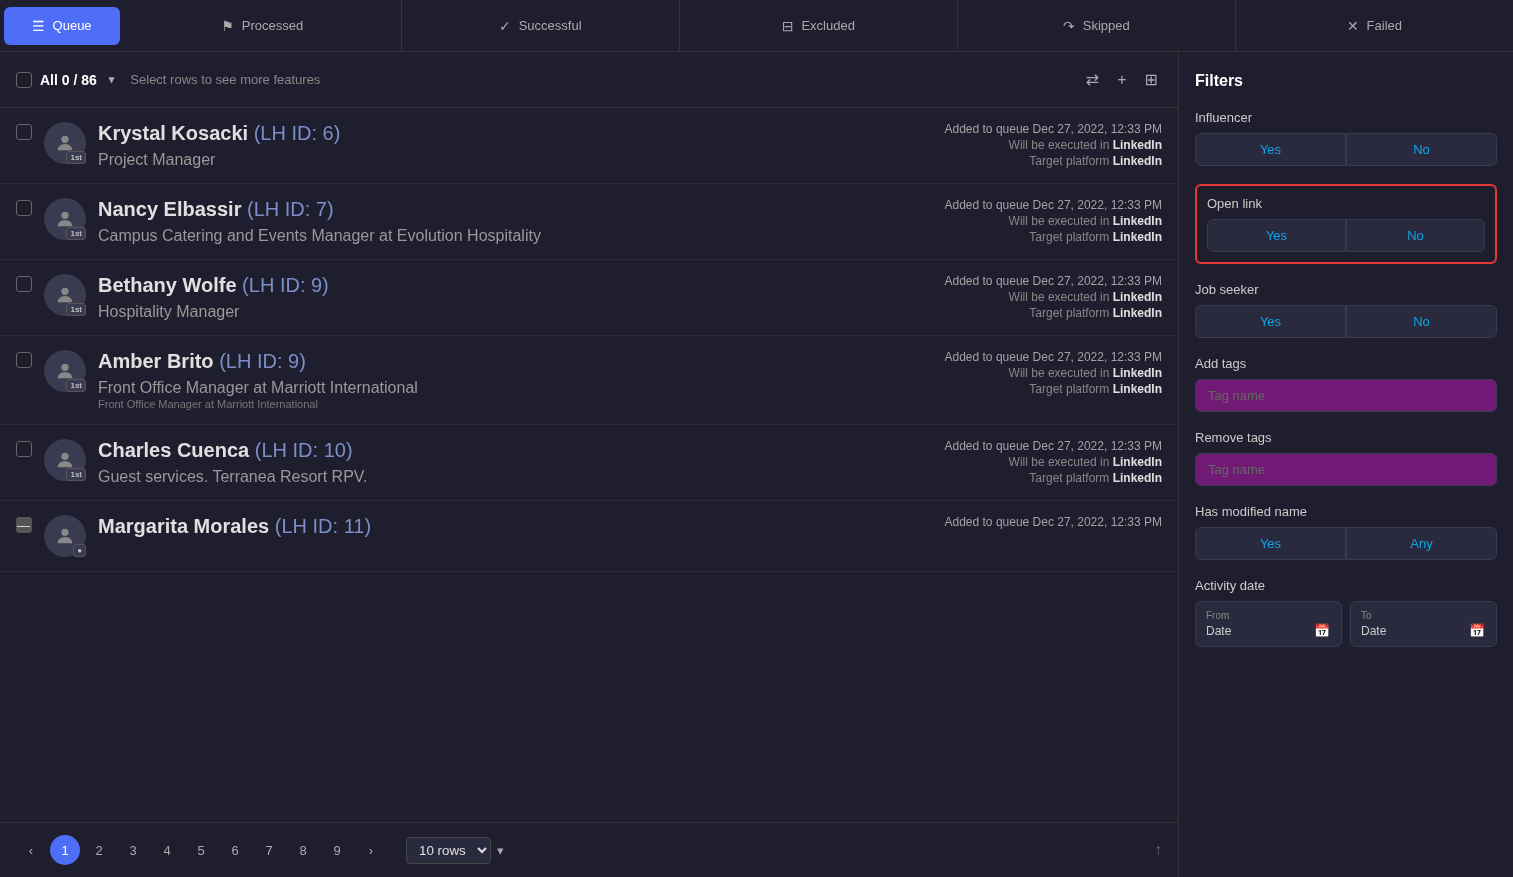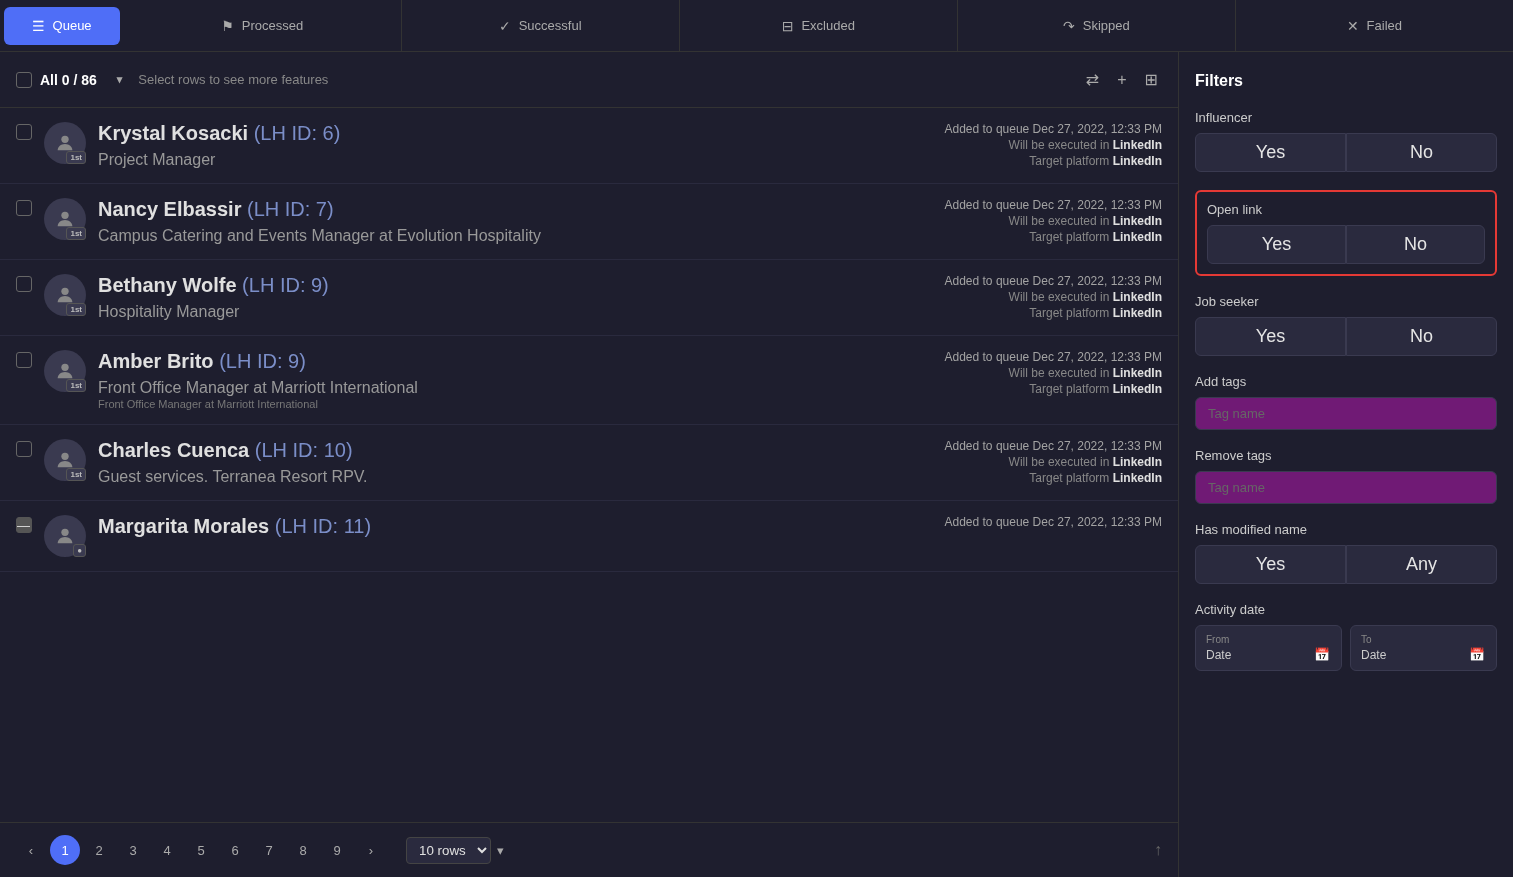--- a/index.html
+++ b/index.html
@@ -80,21 +80,21 @@
       background: transparent;
       cursor: pointer;
       flex-shrink: 0;
     }
     .all-count {
       font-weight: 600;
       font-size: 14px;
       color: #fff;
       display: flex;
       align-items: center;
-      gap: 20px;
+      gap: 12px;
     }
     .chevron-down { font-size: 11px; color: #aaa; }
     .select-hint { color: #888; font-size: 13px; margin-left: 8px; }
     .toolbar-right {
       margin-left: auto;
       display: flex;
       align-items: center;
       gap: 10px;
     }
     .toolbar-icon-btn {
@@ -267,23 +267,23 @@
     }
     .toggle-group {
       display: flex;
       gap: 0;
     }
     .toggle-btn {
       flex: 1;
       padding: 8px;
       background: #2a2a3e;
       border: 1px solid #3a3a50;
-      color: #e5e5e5;
-      cursor: pointer;
-      font-size: 18px;
+      color: #0ea5e9;
+      cursor: pointer;
+      font-size: 13px;
       text-align: center;
     }
     .toggle-btn:first-child { border-radius: 6px 0 0 6px; }
     .toggle-btn:last-child { border-radius: 0 6px 6px 0; }
 
     .filter-section.highlighted {
       border: 2px solid #e53935;
       border-radius: 6px;
       padding: 10px;
     }

